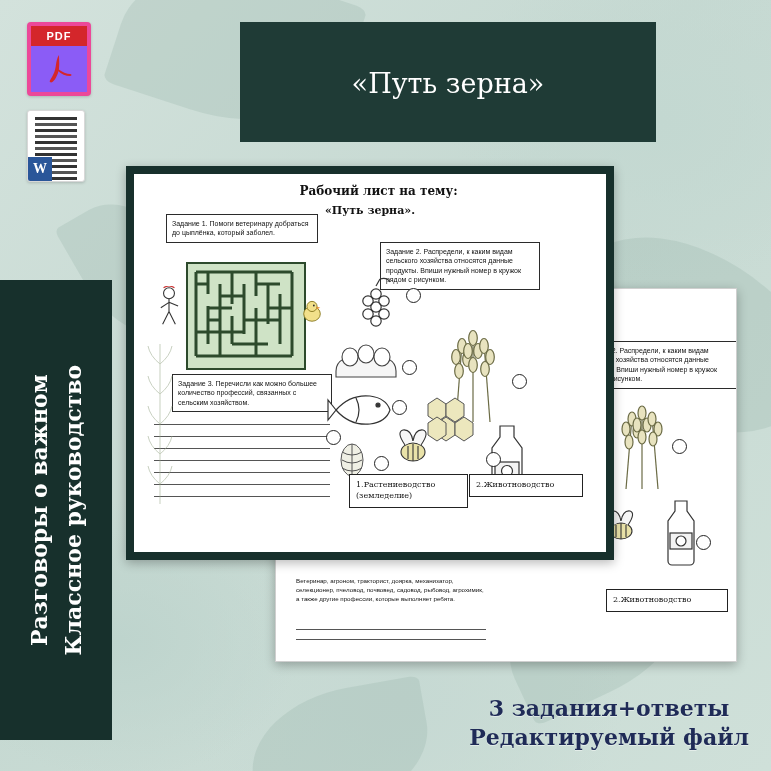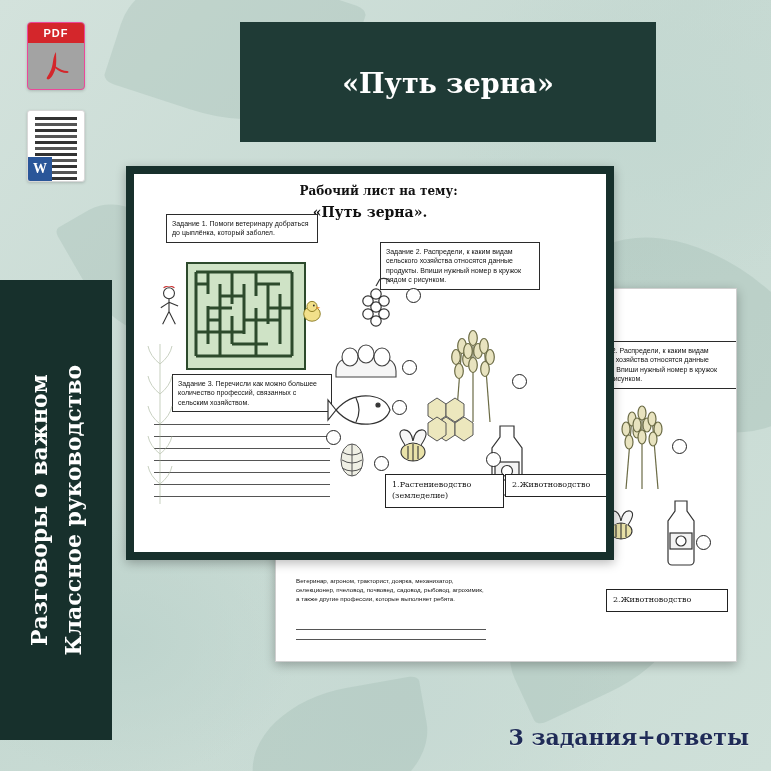--- a/index.html
+++ b/index.html
@@ -37,27 +37,27 @@
     background:#1f3b36;
     display:flex;flex-direction:column;align-items:center;justify-content:center;
     color:#ffffff;
   }
   .title-banner .t1{
     font-family:"DejaVu Serif", serif;
     font-size:30px;font-weight:700;letter-spacing:.5px;line-height:1.15;
   }
   .title-banner .t2{
     font-family:"DejaVu Serif", serif;
-    font-size:27px;font-weight:700;line-height:1.3;margin-top:4px;
+    font-size:27px;font-weight:400;line-height:1.3;margin-top:4px;
   }
 
   
   .pdf-icon{
     position:absolute;left:27px;top:22px;width:56px;height:66px;
-    background:#a3a3a3;border:1px solid #ec4899;border-radius:4px;
+    background:#8b5cf6;border:4px solid #ec4899;border-radius:4px;
     box-shadow:0 1px 3px rgba(0,0,0,.18);
     overflow:hidden;
   }
   .pdf-icon .bar{
     height:20px;background:#d4262b;color:#fff;
     font-size:11px;font-weight:700;display:flex;align-items:center;justify-content:center;
     letter-spacing:1px;
   }
   .pdf-icon .glyph{
     height:46px;display:flex;align-items:center;justify-content:center;
@@ -117,21 +117,21 @@
     border:8px solid #17302c;
   }
   .sheet-inner{position:absolute;inset:0;}
 
   .wtitle{
     position:absolute;left:0;right:0;top:10px;text-align:center;
     font-family:"DejaVu Serif",serif;font-size:12px;font-weight:700;color:#111;padding-left:17px;
   }
   .wtitle2{
     position:absolute;left:0;right:0;top:30px;text-align:center;
-    font-family:"DejaVu Serif",serif;font-size:14px;font-weight:700;color:#111;
+    font-family:"DejaVu Serif",serif;font-size:11px;font-weight:700;color:#111;
   }
 
   .task{
     position:absolute;border:1px solid #2b2b2b;background:#fff;
     font-size:7px;line-height:1.35;color:#111;padding:4px 5px;
     font-family:"Liberation Sans",sans-serif;
   }
 
   .task1{left:32px;top:40px;width:140px;}
   .task2{left:246px;top:68px;width:148px;}
@@ -162,21 +162,21 @@
   
   .pic{position:absolute;}
   .circle-ans{
     position:absolute;width:13px;height:13px;border:1px solid #222;border-radius:50%;
     background:#fff;
   }
 
   .ansbox{
     position:absolute;border:1px solid #222;background:#fff;
     font-family:"DejaVu Serif",serif;font-size:8px;color:#111;
-    padding:5px 6px;line-height:1.35;margin-left:36px;
+    padding:5px 6px;line-height:1.35;
   }
   .ansbox.b1{left:215px;top:300px;width:105px;}
   .ansbox.b2{left:335px;top:300px;width:100px;}
 
   
   .b-task2{left:300px;top:52px;width:152px;}
   .b-task3{left:28px;top:252px;width:168px;}
   .b-title{position:absolute;left:120px;top:14px;font-family:"DejaVu Serif",serif;font-size:11px;font-weight:700;}
   .b-answer-text{
     position:absolute;left:20px;top:288px;width:190px;
@@ -486,15 +486,16 @@
       <div class="circle-ans" style="left:240px;top:282px;"></div>
       <div class="circle-ans" style="left:192px;top:256px;"></div>
 
       <div class="ansbox b1">1.Растениеводство (земледелие)</div>
       <div class="ansbox b2">2.Животноводство</div>
     </div>
   </div>
 
   <div class="bottom-note">
     <div>3 задания+ответы</div>
+    <div>Редактируемый файл</div>
   </div>
 
 </div>
 
 </body></html>

